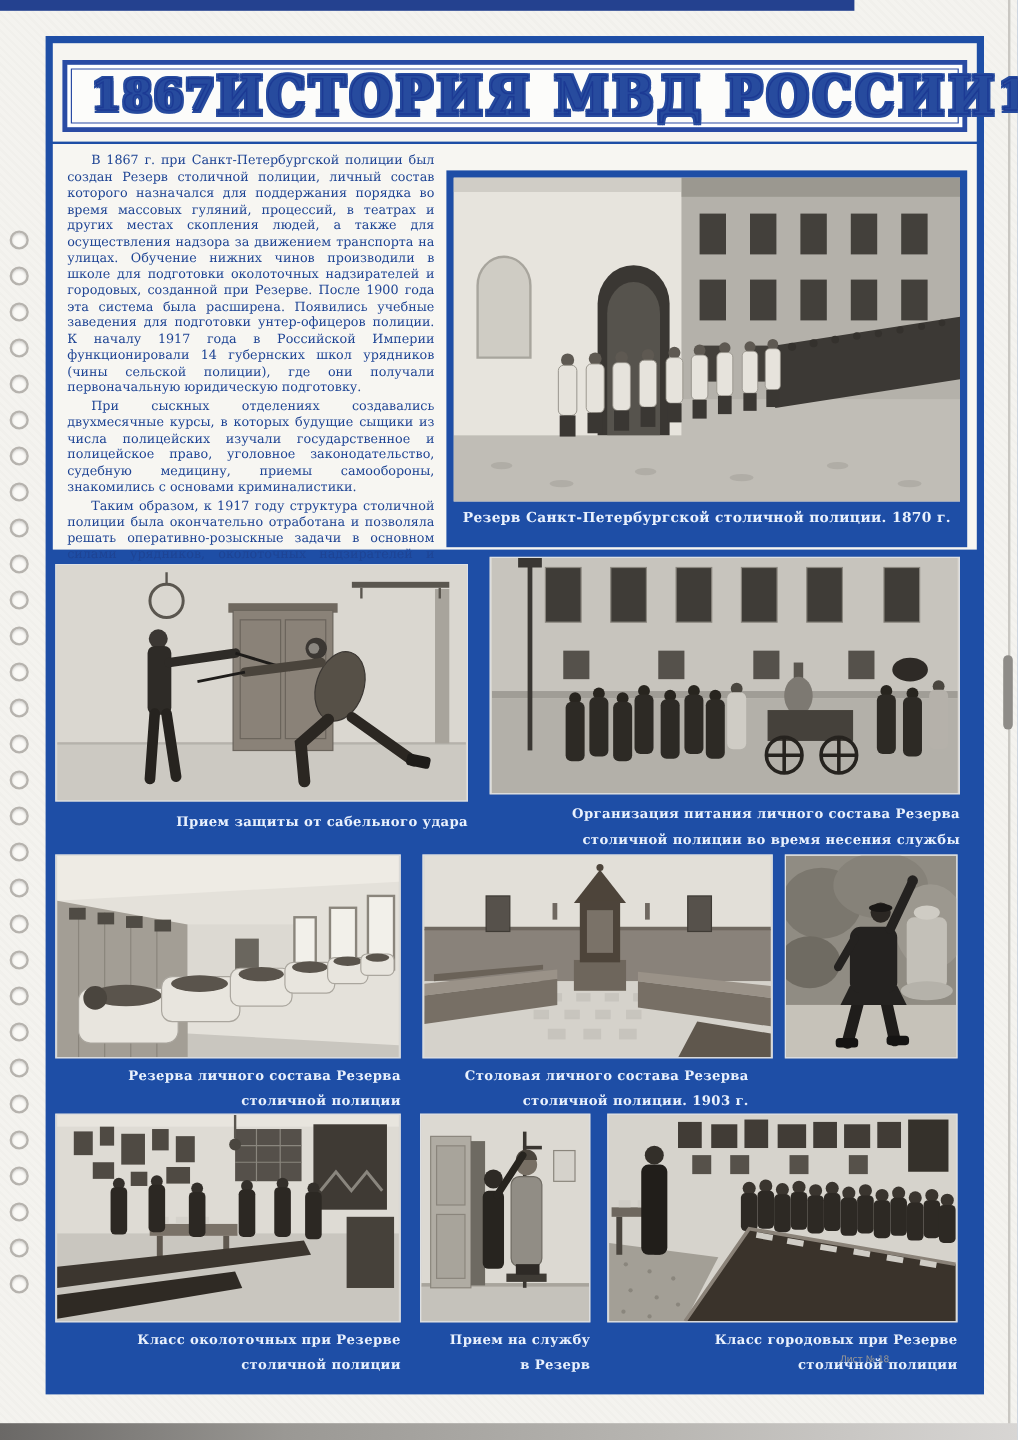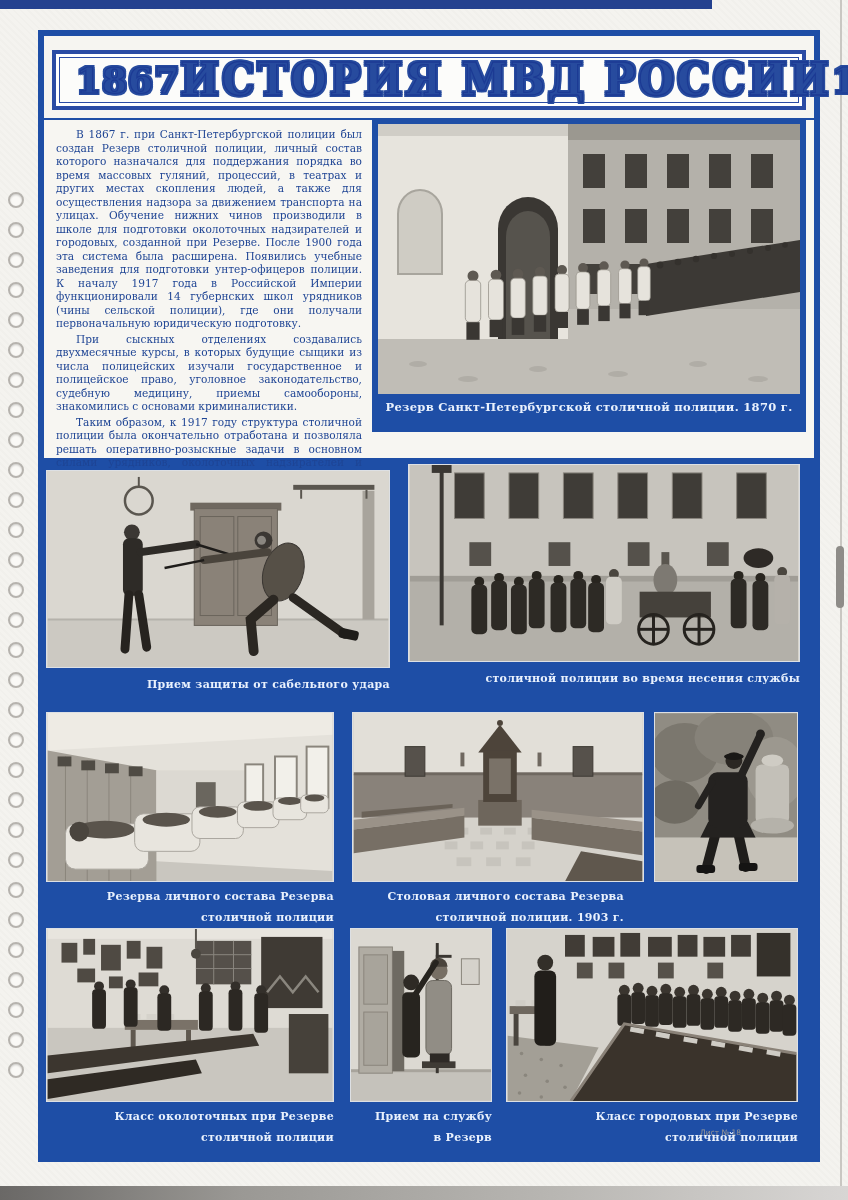--- a/index.html
+++ b/index.html
@@ -43,21 +43,21 @@
   .hdr-year{font-size:36px;letter-spacing:1px;}
   .hdr-title{font-size:41px;letter-spacing:3px;transform:scaleY(1.08);}
   
   .white-top{left:44px;top:120px;width:770px;height:338px;background:#f7f6f2;}
   .article{left:56px;top:128px;width:306px;height:322px;color:#1e4494;
     font-size:10.6px;line-height:13.5px;text-align:justify;}
   .article p{margin:0 0 2px 0;text-indent:20px;}
   
   .photo{overflow:hidden;background:#d8d5ce;}
   .photo svg{display:block;width:100%;height:100%;}
-  .frame1{left:372px;top:118px;width:434px;height:314px;background:#1e4ea6;}
+  .frame1{left:372px;top:142px;width:434px;height:314px;background:#1e4ea6;}
   .frame1 .photo{position:absolute;left:6px;top:6px;width:422px;height:270px;}
   .cap{color:#e9f1fd;font-weight:bold;text-align:center;letter-spacing:.3px;}
   .cap-main{position:absolute;left:0;top:282px;width:434px;font-size:11.5px;}
   .capline{font-size:11px;line-height:21px;text-align:right;}
   .blue-photo{border:1px solid rgba(225,233,246,.55);box-sizing:border-box;}
   .sheet-label{left:700px;top:1128px;width:138px;text-align:left;
     font-family:"DejaVu Sans",sans-serif;font-size:7.5px;color:#9a9894;}
 </style>
 </head>
 <body>
@@ -274,20 +274,21 @@
       <ellipse cx="352" cy="94" rx="15" ry="10" fill="#2e2a26"></ellipse>
       <use href="#qf" transform="translate(332,112)"></use>
       <use href="#qf" transform="translate(354,114)"></use>
       <g>
           <circle cx="376" cy="108" r="5" fill="#4a463f"></circle>
           <rect x="368" y="111" width="16" height="50" rx="5" fill="#b5b1aa"></rect>
         </g>
     </svg>
   </div>
   <div class="abs" style="left:408px;top:668px;width:392px;">
+    <div class="cap capline">Организация питания личного состава Резерва</div>
     <div class="cap capline">столичной полиции во время несения службы</div>
   </div>
 
   <div class="abs photo blue-photo" style="left:46px;top:712px;width:288px;height:170px;">
     <svg viewBox="0 0 288 170" xmlns="http://www.w3.org/2000/svg">
       <rect width="288" height="170" fill="#e4e1da"></rect>
       <polygon points="0,0 288,0 288,22 0,38" fill="#eeebe4"></polygon>
       <polygon points="0,170 0,140 110,150 288,160 288,170" fill="#c9c6bf"></polygon>
       <polygon points="0,38 110,58 110,170 0,170" fill="#a39e95"></polygon>
       <g stroke="#8a857c" stroke-width="1">

